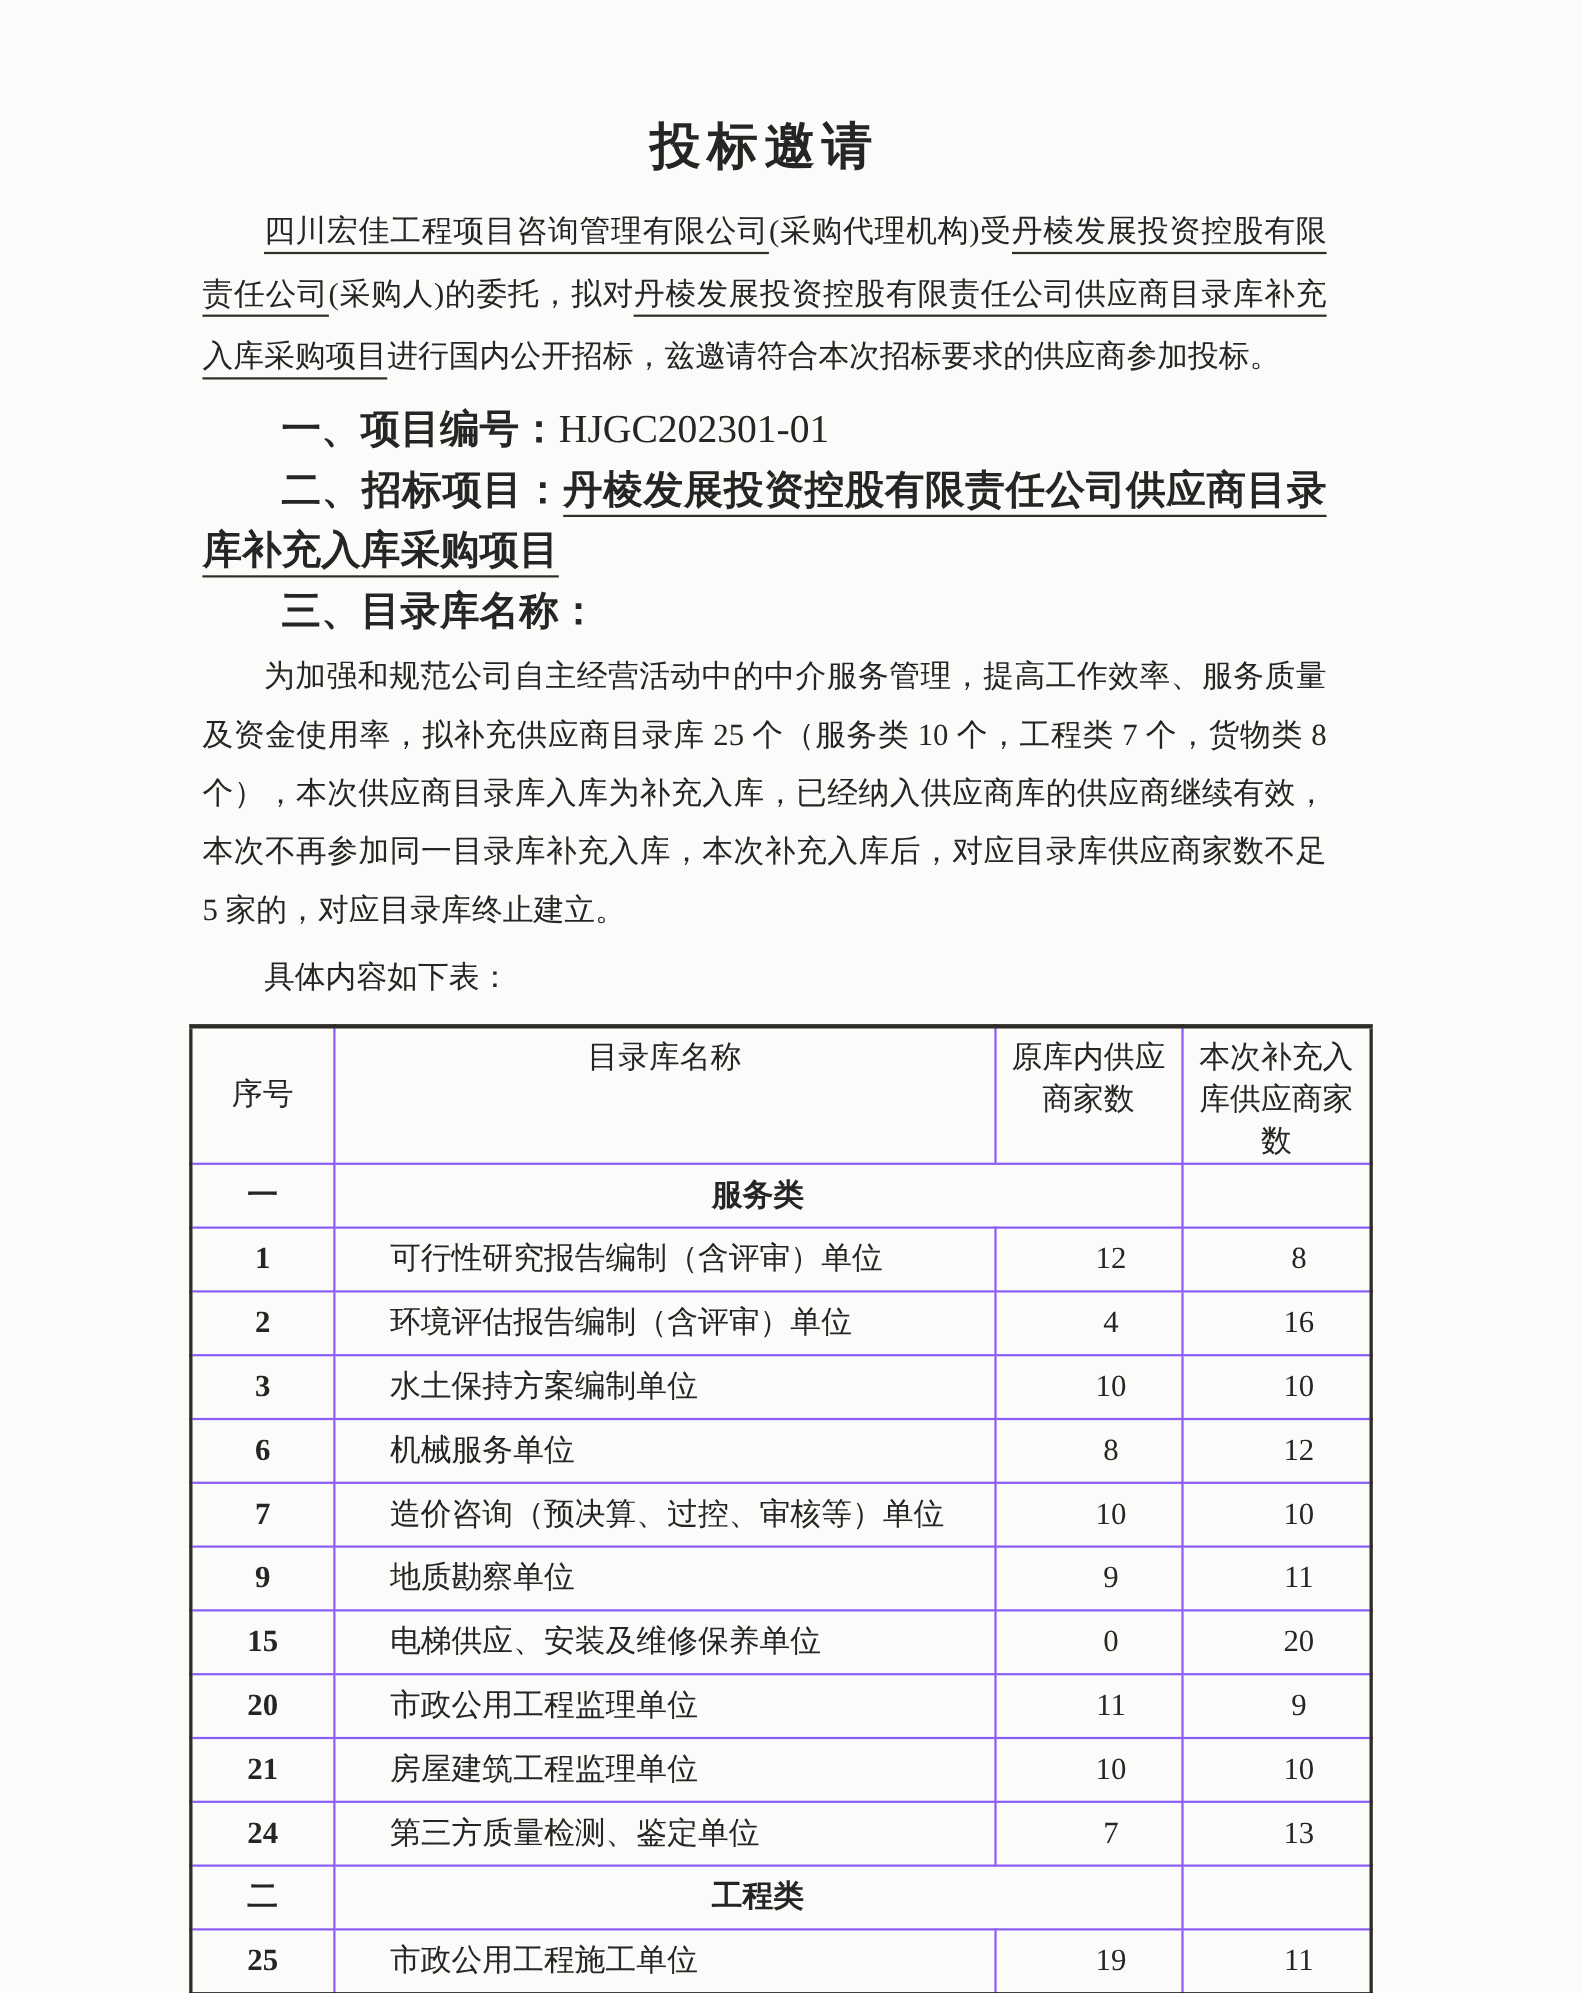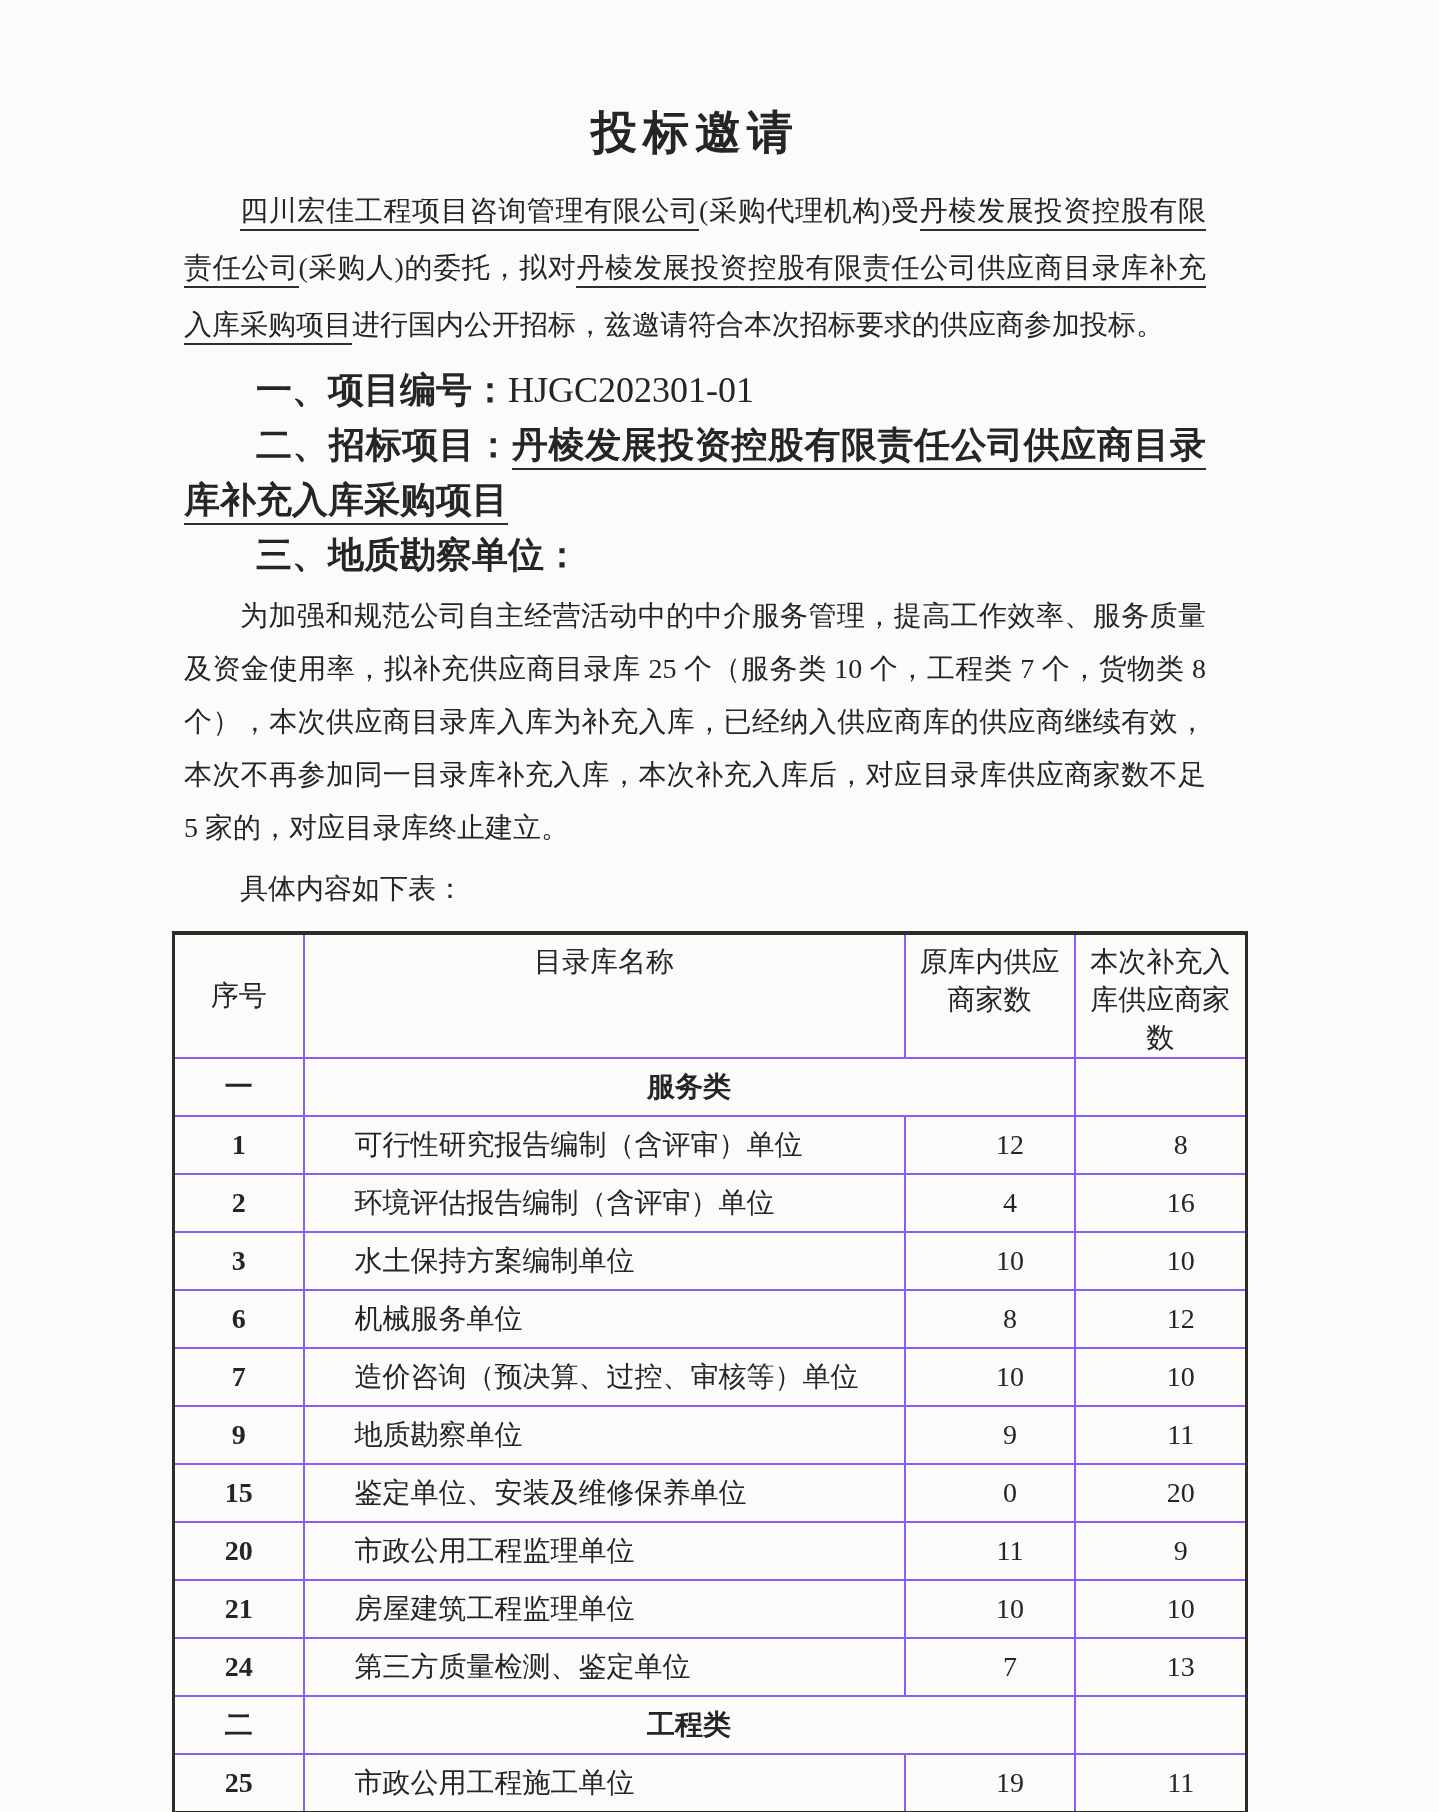--- a/index.html
+++ b/index.html
@@ -87,21 +87,21 @@
   <div class="content">
 
     <h1 class="doc-title">投标邀请</h1>
 
     <p class="intro"><span class="u">四川宏佳工程项目咨询管理有限公司</span><span>(采购代理机构)受</span><span class="u">丹棱发展投资控股有限责任公司</span><span>(采购人)的委托，拟对</span><span class="u">丹棱发展投资控股有限责任公司供应商目录库补充入库采购项目</span><span>进行国内公开招标，兹邀请符合本次招标要求的供应商参加投标。</span></p>
 
     <p class="item item-1"><span class="b">一、项目编号：</span><span>HJGC202301-01</span></p>
 
     <p class="item"><span class="b">二、招标项目：</span><span class="b u">丹棱发展投资控股有限责任公司供应商目录库补充入库采购项目</span></p>
 
-    <p class="item"><span class="b">三、地质勘察单位：</span></p>
+    <p class="item"><span class="b">三、目录库名称：</span></p>
 
     <p class="body-para">为加强和规范公司自主经营活动中的中介服务管理，提高工作效率、服务质量及资金使用率，拟补充供应商目录库 25 个（服务类 10 个，工程类 7 个，货物类 8 个），本次供应商目录库入库为补充入库，已经纳入供应商库的供应商继续有效，本次不再参加同一目录库补充入库，本次补充入库后，对应目录库供应商家数不足 5 家的，对应目录库终止建立。</p>
 
     <p class="caption">具体内容如下表：</p>
 
     <table class="catalog">
       <colgroup>
         <col style="width:130px">
           <col style="width:601px">
           <col style="width:170px">
@@ -150,21 +150,21 @@
         <td class="num">10</td>
       </tr>
       <tr class="row">
         <td class="no">9</td>
         <td class="nm">地质勘察单位</td>
         <td class="num">9</td>
         <td class="num">11</td>
       </tr>
       <tr class="row">
         <td class="no">15</td>
-        <td class="nm">鉴定单位、安装及维修保养单位</td>
+        <td class="nm">电梯供应、安装及维修保养单位</td>
         <td class="num">0</td>
         <td class="num">20</td>
       </tr>
       <tr class="row">
         <td class="no">20</td>
         <td class="nm">市政公用工程监理单位</td>
         <td class="num">11</td>
         <td class="num">9</td>
       </tr>
       <tr class="row">

